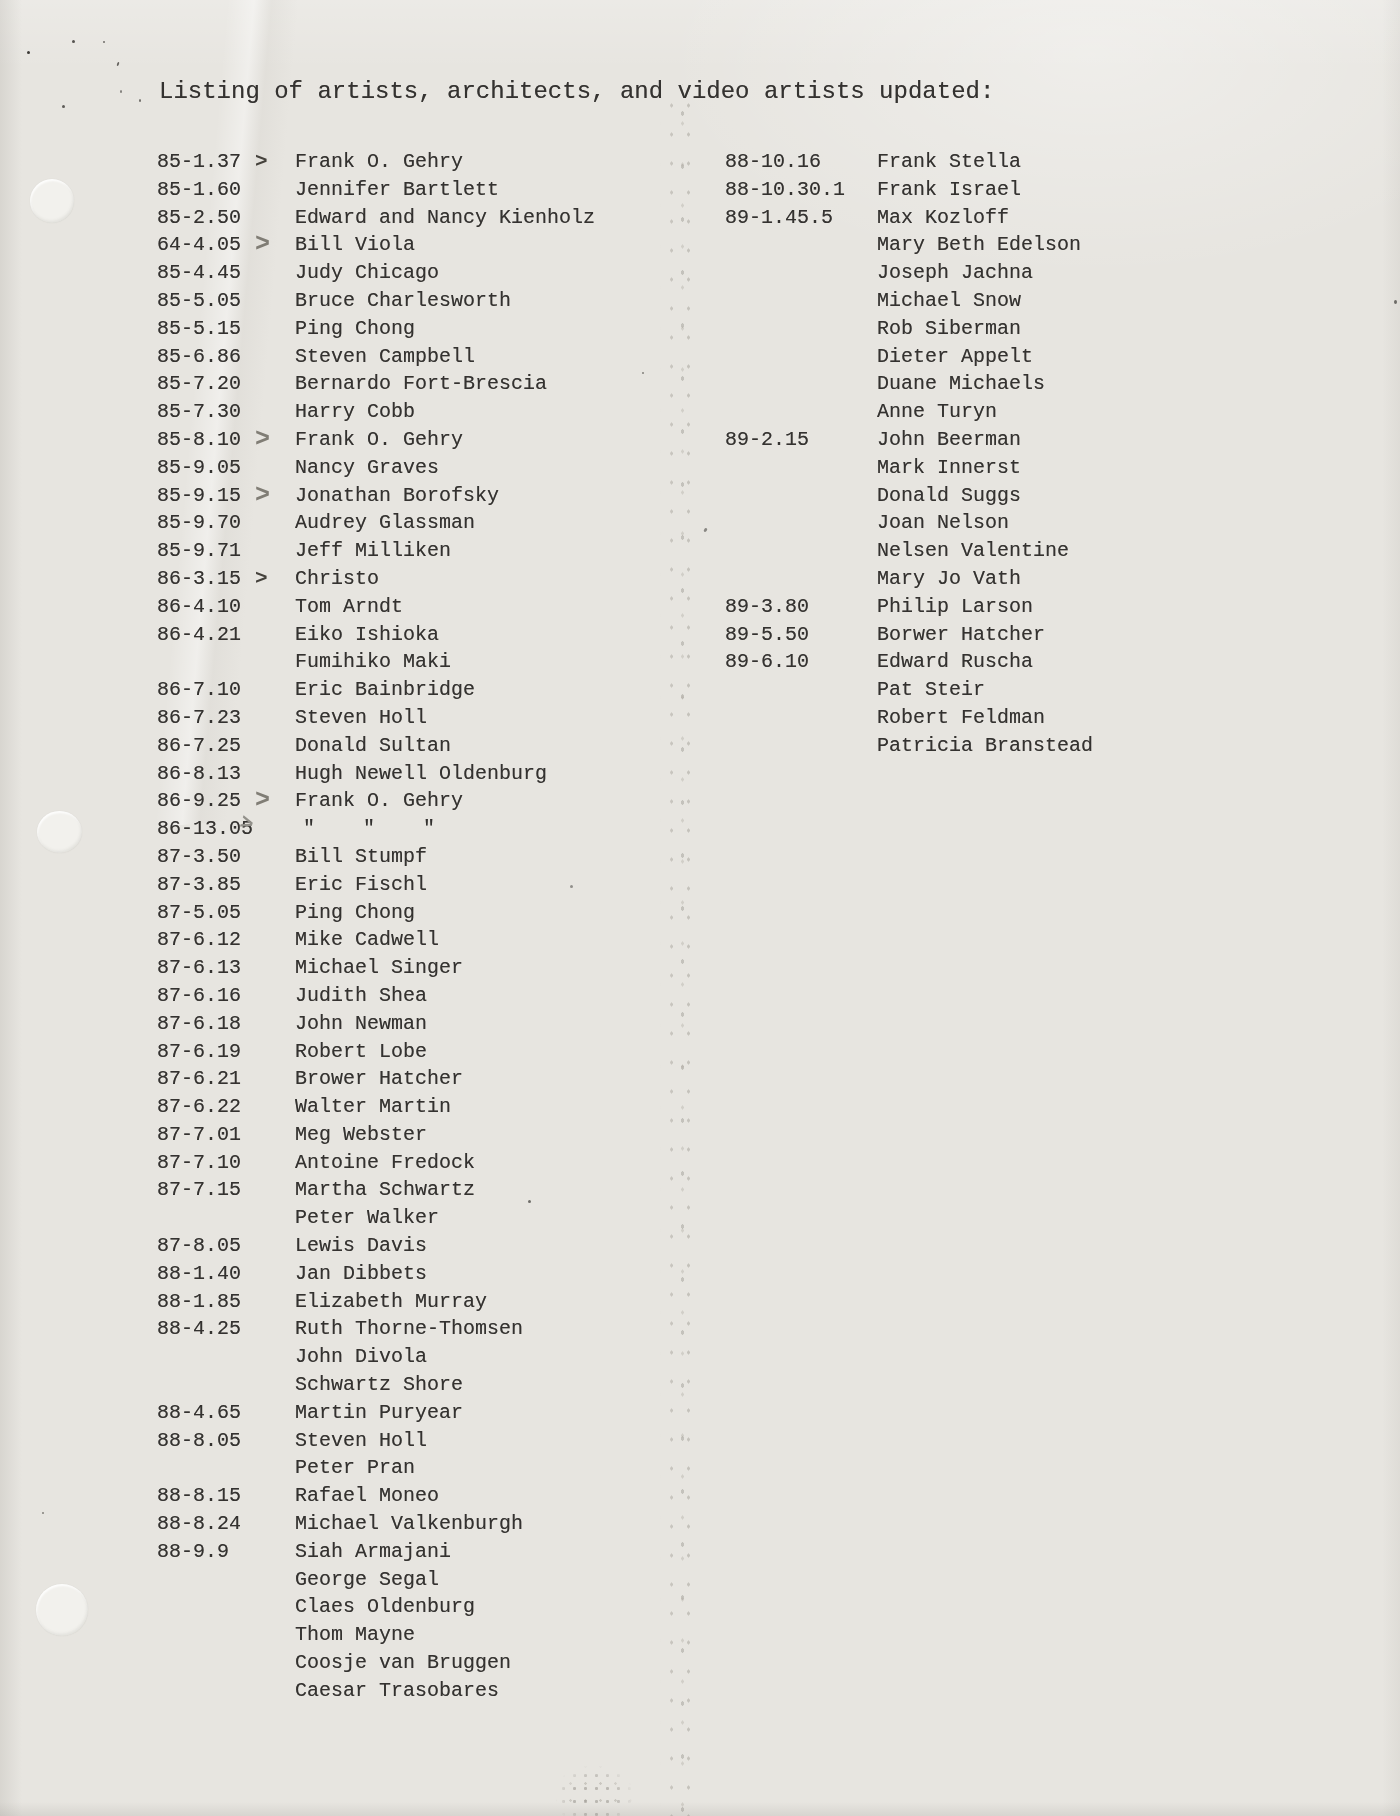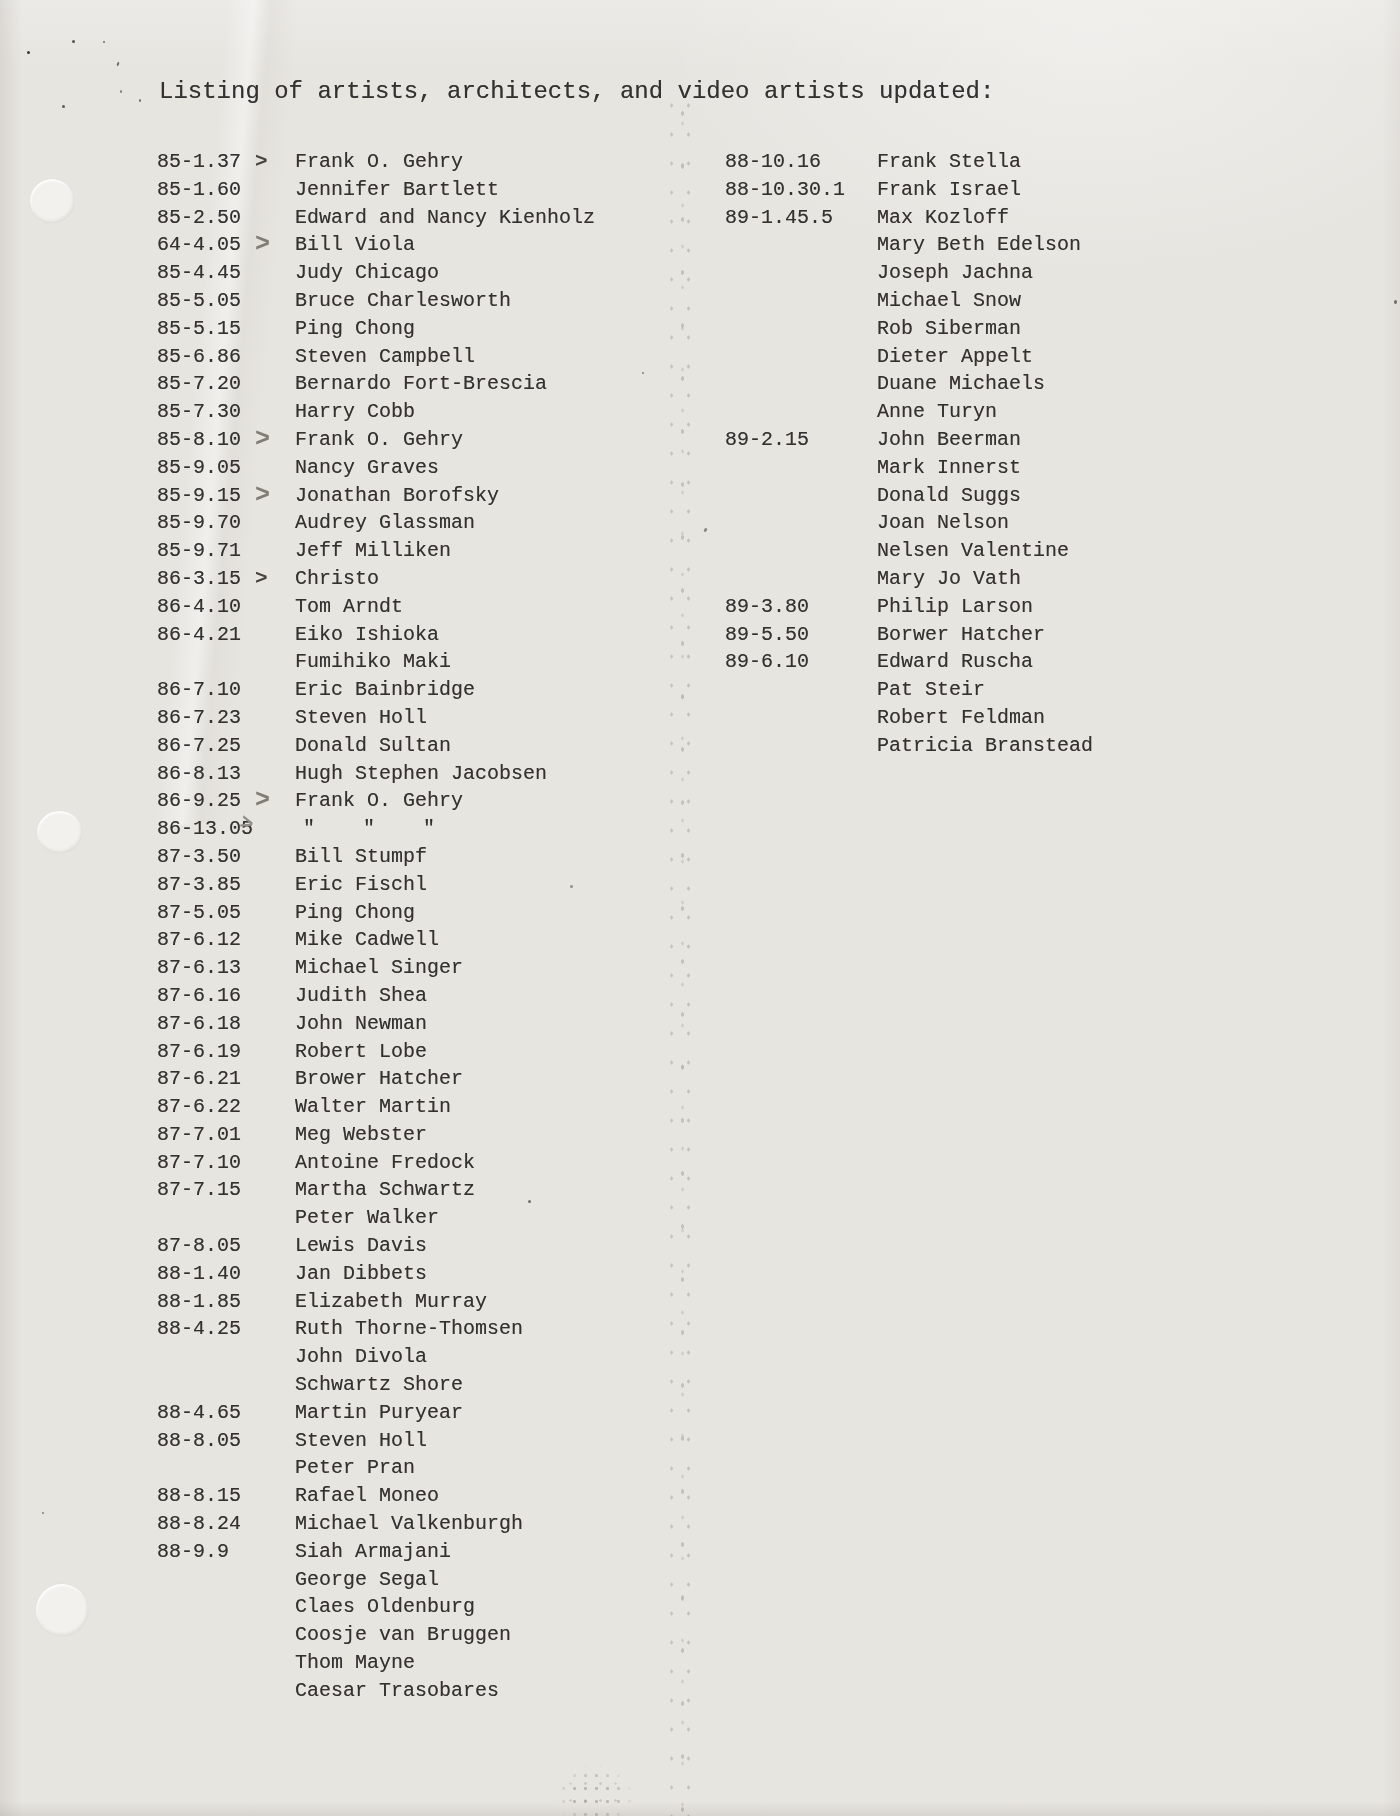--- a/index.html
+++ b/index.html
@@ -249,21 +249,21 @@
 
       <div class="row">
         <span class="code">86-7.25</span>
         <span class="mark"></span>
         <span class="name">Donald Sultan</span>
       </div>
 
       <div class="row">
         <span class="code">86-8.13</span>
         <span class="mark"></span>
-        <span class="name">Hugh Stephen Jacobsen</span>
+        <span class="name">Hugh Newell Oldenburg</span>
       </div>
 
       <div class="row">
         <span class="code">86-9.25</span>
         <span class="mark pencil">&gt;</span>
         <span class="name">Frank O. Gehry</span>
       </div>
 
       <div class="row">
         <span class="code">86-13.05</span>
@@ -435,32 +435,32 @@
 
       <div class="row">
         <span class="code"></span>
         <span class="mark"></span>
         <span class="name">Claes Oldenburg</span>
       </div>
 
       <div class="row">
         <span class="code"></span>
         <span class="mark"></span>
+        <span class="name">Thom Mayne</span>
+      </div>
+
+      <div class="row">
+        <span class="code"></span>
+        <span class="mark"></span>
         <span class="name">Coosje van Bruggen</span>
       </div>
 
       <div class="row">
         <span class="code"></span>
         <span class="mark"></span>
-        <span class="name">Thom Mayne</span>
-      </div>
-
-      <div class="row">
-        <span class="code"></span>
-        <span class="mark"></span>
         <span class="name">Caesar Trasobares</span>
       </div>
     </div>
 
   <div class="col col-right">
 
       <div class="row">
         <span class="code">88-10.16</span>
         <span class="mark"></span>
         <span class="name">Frank Stella</span>

